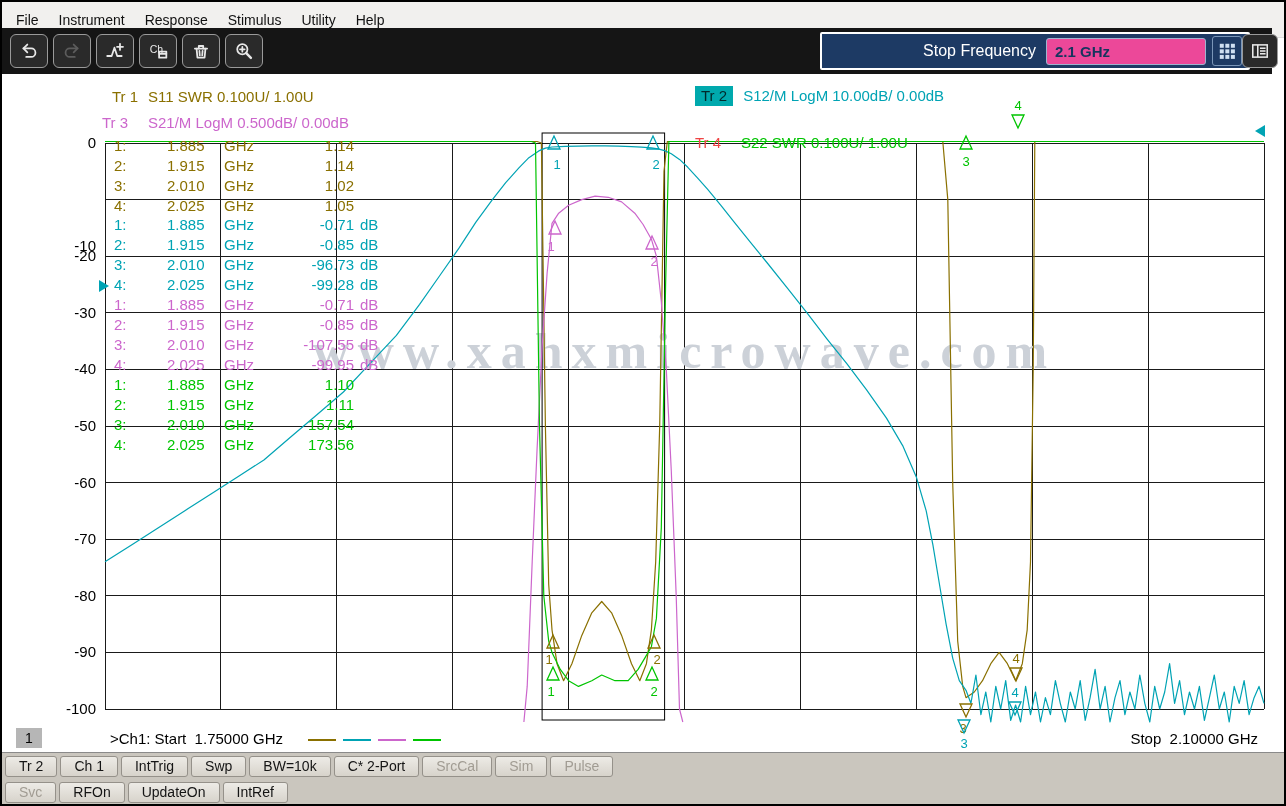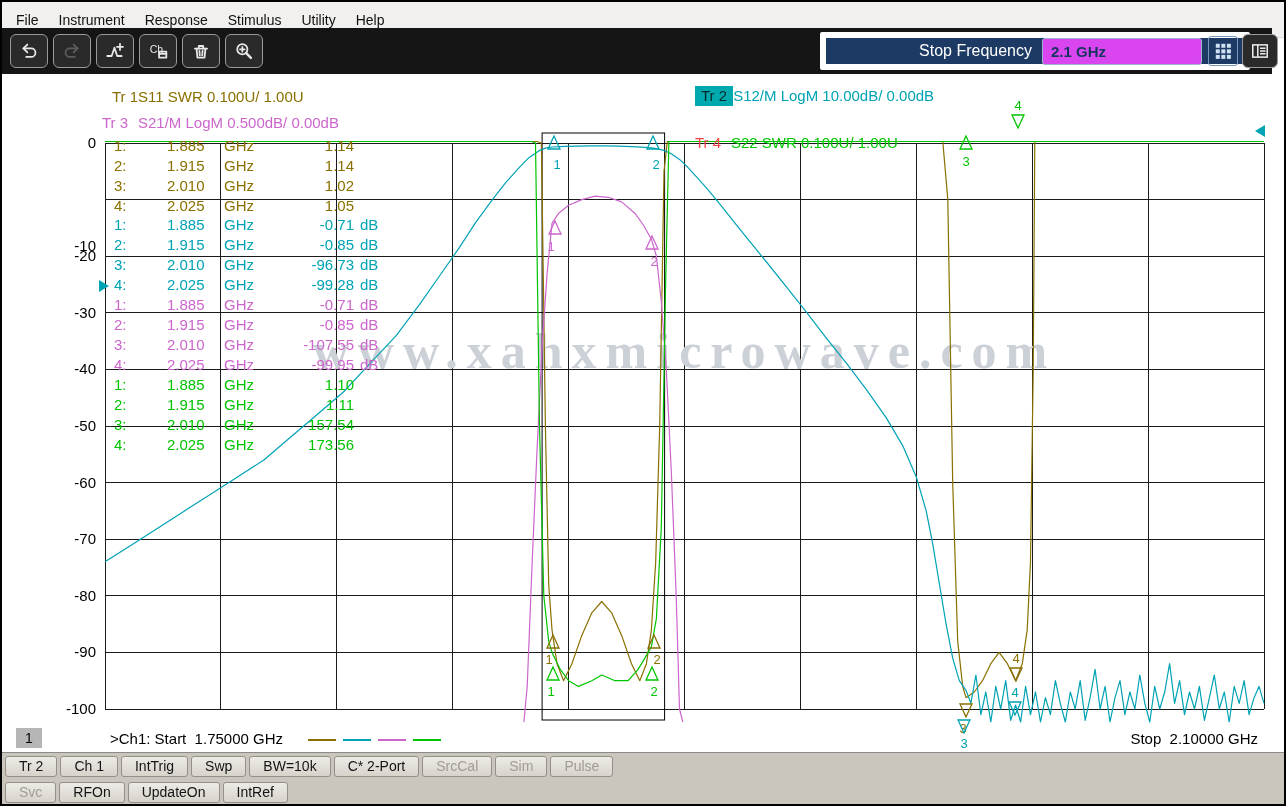--- a/index.html
+++ b/index.html
@@ -8,32 +8,32 @@
 .screen{position:relative;width:1286px;height:806px;background:#fff;border:2px solid #000;overflow:hidden}
 
 .menubar{position:absolute;left:0;top:0;right:0;height:36px;background:#f1f0ee;border-bottom:1px solid #dcdcdc;display:flex;align-items:center;padding-left:4px;z-index:6}
 .menu-item{padding:3px 10px;font-size:14px;color:#111;cursor:default}
 
 .toolbar{position:absolute;left:0;top:26px;right:12px;height:46px;background:#151515;z-index:6}
 .tool-group{position:absolute;left:8px;top:6px;display:flex;gap:5px}
 .tbtn{width:38px;height:34px;background:#2a2a2a;border:1px solid #9a9a9a;border-radius:6px;display:flex;align-items:center;justify-content:center}
 .tbtn svg{width:20px;height:20px;stroke:#e8e8e8;fill:none;stroke-width:1.6;stroke-linecap:round;stroke-linejoin:round}
 .tbtn.disabled svg{stroke:#5c5c5c}
-.freq-panel{position:absolute;left:818px;top:4px;width:430px;height:38px;background:#1d3a64;border:6px solid #ffffff;border-radius:2px;display:flex;align-items:center;z-index:6}
+.freq-panel{position:absolute;left:818px;top:4px;width:430px;height:38px;background:#1d3a64;border:2px solid #ffffff;border-radius:2px;display:flex;align-items:center;z-index:6}
 .freq-label{flex:1;text-align:right;color:#fff;font-size:16px;padding-right:10px;white-space:nowrap}
-.freq-input{width:160px;height:27px;background:#d946ef;border:1px solid #9fb4d0;border-radius:3px;display:flex;align-items:center;padding-left:8px}
+.freq-input{width:160px;height:27px;background:#ec4899;border:1px solid #9fb4d0;border-radius:3px;display:flex;align-items:center;padding-left:8px}
 .freq-input span{color:#16355e;font-size:15px;font-weight:bold}
 .keypad-btn{width:30px;height:30px;margin:0 6px;background:transparent;border:1px solid #7a96b8;border-radius:3px;display:flex;align-items:center;justify-content:center}
 .layout-btn{position:absolute;left:1240px;top:6px;width:36px;height:34px;background:#2a2a2a;border:1px solid #9a9a9a;border-radius:6px;display:flex;align-items:center;justify-content:center;z-index:6}
 .layout-btn svg,.keypad-btn svg{width:20px;height:20px;stroke:#e8e8e8;fill:none;stroke-width:1.4}
 
 .legend{position:absolute;font-size:15px;z-index:4;white-space:nowrap}
 .trid{display:inline-block;min-width:36px}
 .badge{padding:1px 6px 2px;color:#002a2c}
-.trtext{}
+.trtext{margin-left:10px}
 
 .ylab{position:absolute;left:30px;width:64px;text-align:right;font-size:15px;color:#000;z-index:4}
 
 .mrow{position:absolute;left:110px;width:276px;height:20px;font-size:15px;line-height:20px;z-index:4}
 .mrow span{position:absolute;white-space:pre}
 .mn{left:2px}.fv{left:55px}.fu{left:112px}
 .vv{left:140px;width:102px;text-align:right}
 .vu{left:248px}
 
 .watermark{position:absolute;left:103px;top:320px;width:1159px;text-align:center;font-family:"Liberation Serif",serif;font-size:50px;font-weight:bold;letter-spacing:9px;color:#ccd1d8;z-index:2;pointer-events:none}

